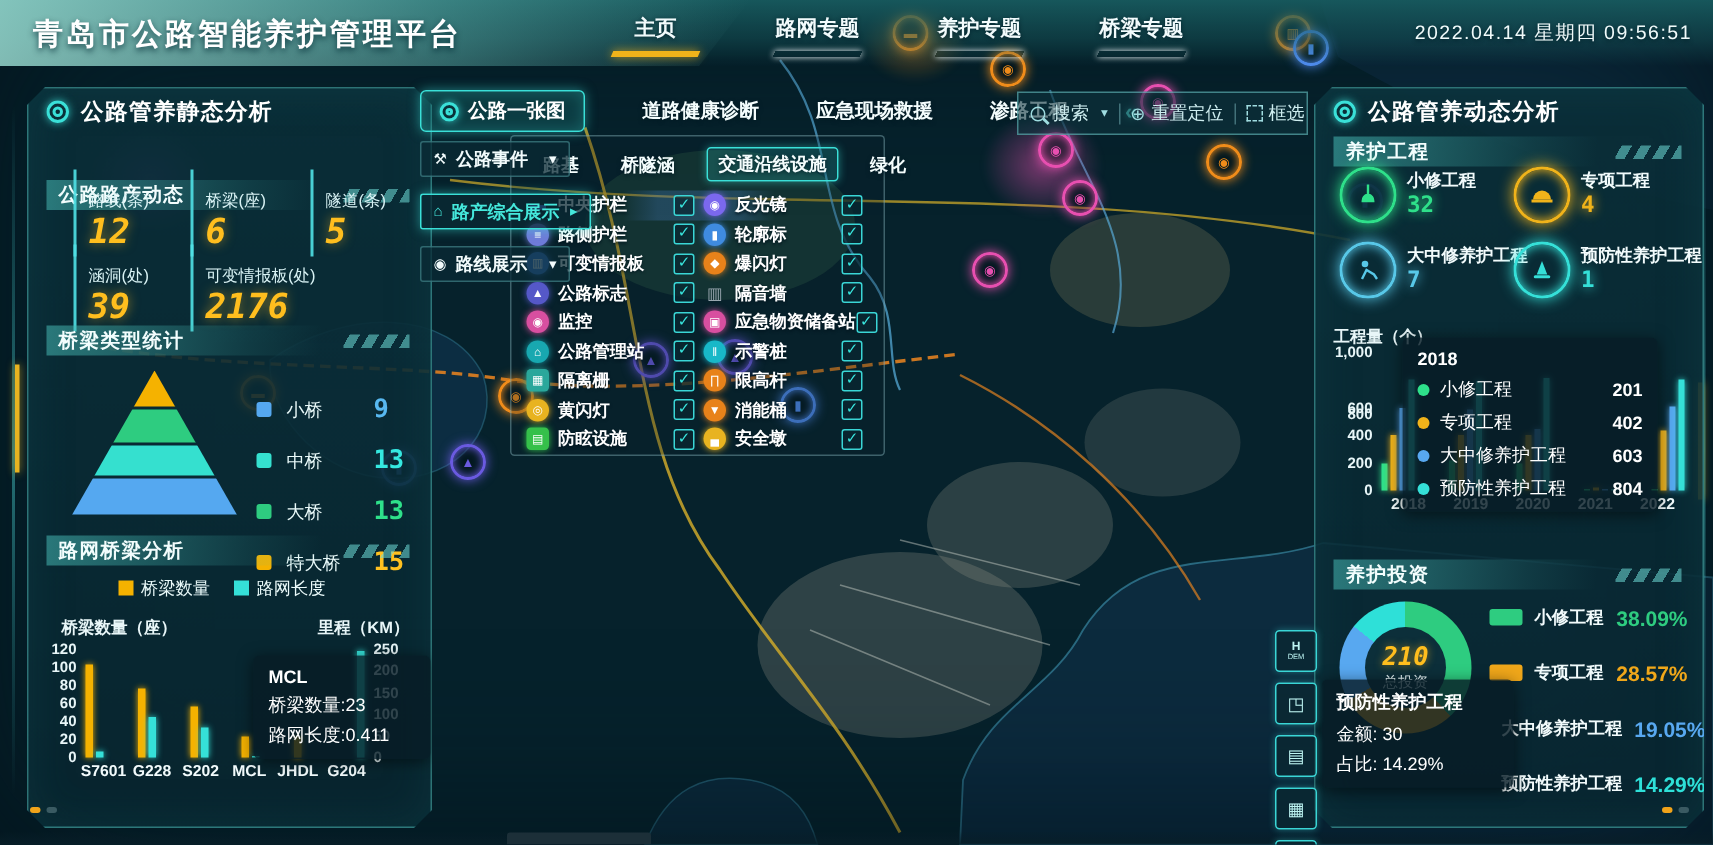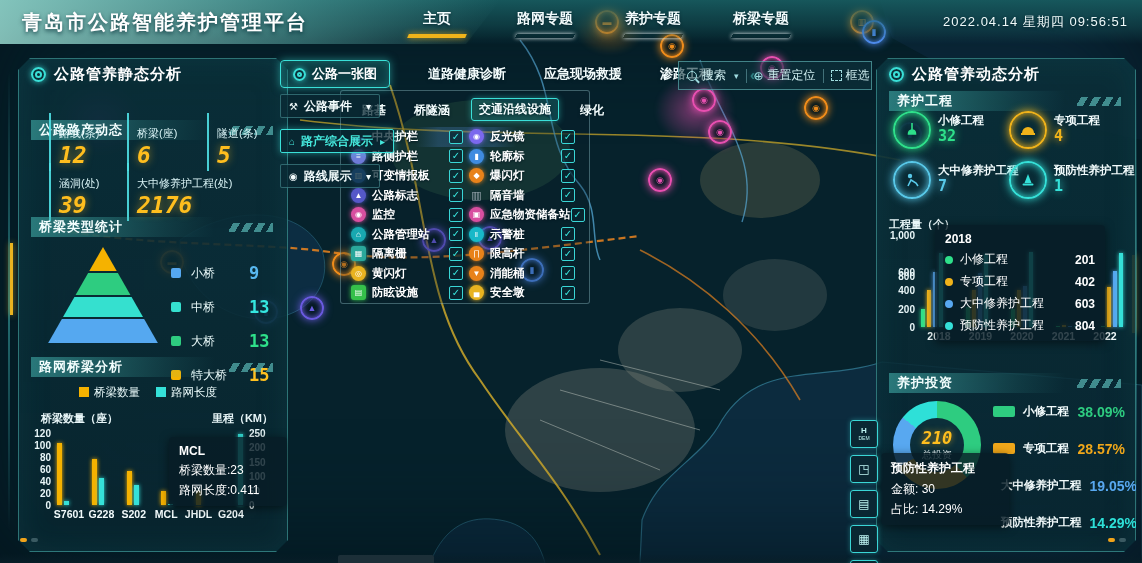--- a/index.html
+++ b/index.html
@@ -416,21 +416,21 @@
       </div>
       <div class="stat" style="left: 188px; top: 54px;">
         <div class="lb">隧道(条)</div>
         <div class="vl">5</div>
       </div>
       <div class="stat" style="left: 30px; top: 104px;">
         <div class="lb">涵洞(处)</div>
         <div class="vl">39</div>
       </div>
       <div class="stat" style="left: 108px; top: 104px;">
-        <div class="lb">大中修养护工程(处)</div>
+        <div class="lb">可变情报板(处)</div>
         <div class="vl">2176</div>
       </div>
     </div>
   <div class="sec-h" style="top:158px;">桥梁类型统计</div>
   <div id="pyramid" style="left:28px;top:188px;">
       <div style="height: calc(27% - 2px); margin-bottom: 2px; background: rgb(245, 178, 0);"></div>
       <div style="height: calc(24% - 2px); margin-bottom: 2px; background: rgb(46, 204, 128);"></div>
       <div style="height: calc(22% - 2px); margin-bottom: 2px; background: rgb(53, 224, 207);"></div>
       <div style="height: calc(27% - 2px); margin-bottom: 2px; background: rgb(85, 168, 240);"></div>
     </div>

